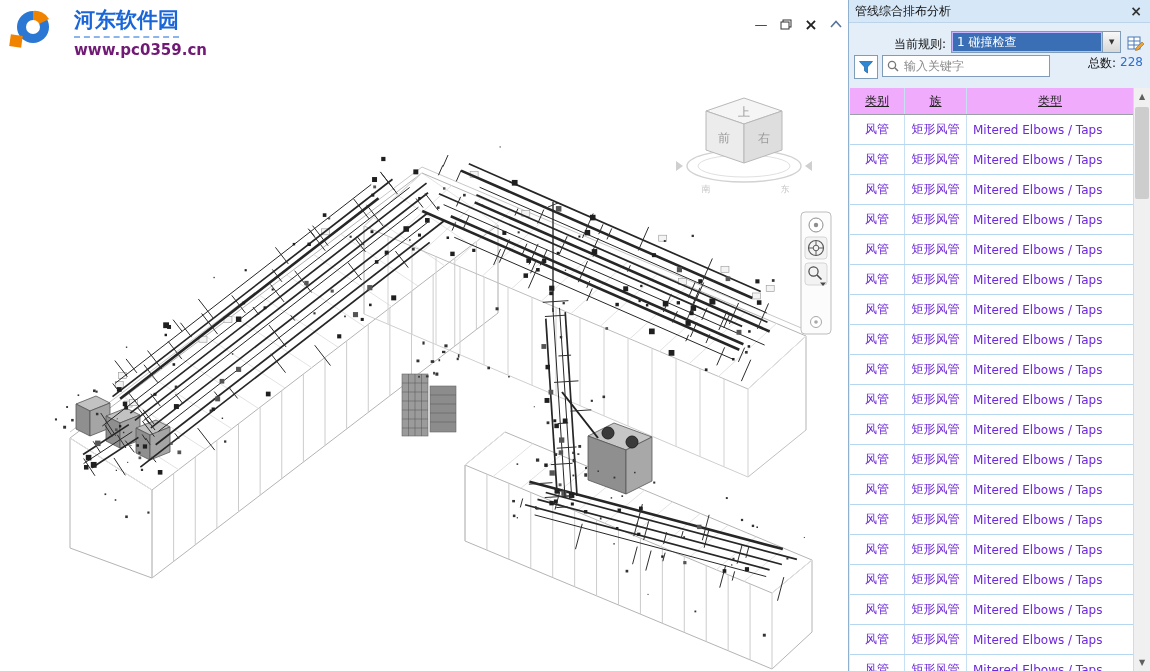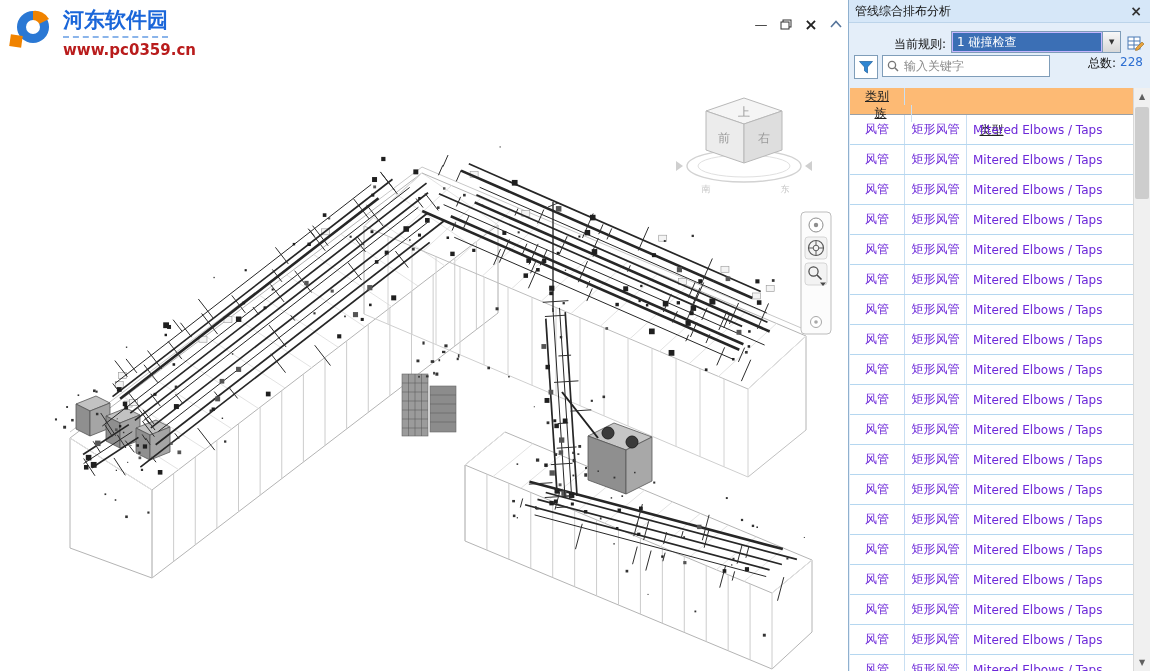--- a/index.html
+++ b/index.html
@@ -2,23 +2,23 @@
 <html><head>
 <meta charset="utf-8">
 <style>
   html,body{margin:0;padding:0;background:#ffffff;}
   .app{position:relative;width:1150px;height:671px;overflow:hidden;background:#fff;
        font-family:"DejaVu Sans","Liberation Sans",sans-serif;}
   
   .viewport{position:absolute;left:0;top:0;width:848px;height:671px;background:#fff;overflow:hidden;}
   #model{position:absolute;left:0;top:0;}
   
-  .watermark{position:absolute;left:8px;top:6px;display:flex;gap:9px;align-items:flex-start;z-index:5;}
+  .watermark{position:absolute;left:8px;top:6px;display:flex;gap:20px;align-items:flex-start;z-index:5;}
   .wm-text .name{font-size:21px;font-weight:bold;color:#1a66d9;border-bottom:2px dashed #8ab4ea;padding-bottom:2px;display:inline-block;}
-  .wm-text .url{font-size:15px;font-weight:bold;color:#b91c1c;margin-top:3px;}
+  .wm-text .url{font-size:15px;font-weight:bold;color:#701a75;margin-top:3px;}
   
   .win-controls{position:absolute;top:16px;right:4px;display:flex;align-items:center;gap:9px;z-index:5;}
   .wc{display:inline-flex;align-items:center;justify-content:center;width:16px;height:16px;color:#333;font-size:13px;cursor:default;}
   .wc.close{font-size:16px;font-weight:bold;color:#222;}
   
   .panel{position:absolute;left:848px;top:0;width:302px;height:671px;background:#e4eef9;
          border-left:1px solid #8fb0cf;box-sizing:border-box;}
   .panel-title{height:22px;background:#d6e7f8;border-bottom:1px solid #bcd4ea;display:flex;align-items:center;padding:0 6px;}
   .pt-text{flex:1;font-size:12px;color:#111;}
   .pt-close{font-size:14px;font-weight:bold;color:#333;padding:0 2px;cursor:default;}
@@ -31,21 +31,21 @@
   .tool-ic{margin-left:auto;display:inline-flex;align-items:center;justify-content:center;width:20px;height:20px;}
   .search-row{height:30px;display:flex;align-items:flex-start;gap:4px;padding:2px 5px 0 5px;box-sizing:border-box;}
   .filter-btn{width:24px;height:24px;border:1px solid #7f9db9;background:#fff;display:inline-flex;align-items:center;justify-content:center;box-sizing:border-box;}
   .search-box{width:168px;height:22px;border:1px solid #7f9db9;background:#fff;display:flex;align-items:center;gap:3px;padding:0 4px;box-sizing:border-box;}
   .search-box input{border:0;outline:0;flex:1;min-width:0;font-size:12px;font-family:inherit;color:#333;background:transparent;}
   .search-box input::placeholder{color:#8a8a8a;}
   .total-lbl{margin-left:auto;}
   .total-val{font-size:12px;color:#2d6fd2;margin-right:2px;}
   
   .table-area{position:absolute;top:88px;left:1px;right:17px;bottom:0;background:#fff;overflow:hidden;}
-  .thead{display:flex;height:26px;border-bottom:1px solid #9aa0a6;background:#fdba74;flex-direction:column;}
+  .thead{display:flex;height:26px;border-bottom:1px solid #9aa0a6;background:#f0abfc;}
   .th{display:flex;align-items:center;justify-content:center;font-size:12px;color:#222;text-decoration:underline;box-sizing:border-box;}
   .trow{display:flex;height:30px;border-bottom:1px solid #b5d7f0;box-sizing:border-box;}
   .td{display:flex;align-items:center;justify-content:center;font-size:12px;color:#6d28d9;box-sizing:border-box;white-space:nowrap;text-align:center;}
   .c1{width:55px;}
   .c2{width:62px;}
   .c3{flex:1;}
   .td.c3{justify-content:flex-start;padding-left:6px;}
   .td.c1,.td.c2,.th.c1,.th.c2{border-right:1px solid #c9dff2;}
   
   .scrollbar{position:absolute;top:88px;right:0;width:17px;bottom:0;background:#f0f0f0;border-left:1px solid #d9d9d9;box-sizing:border-box;}

